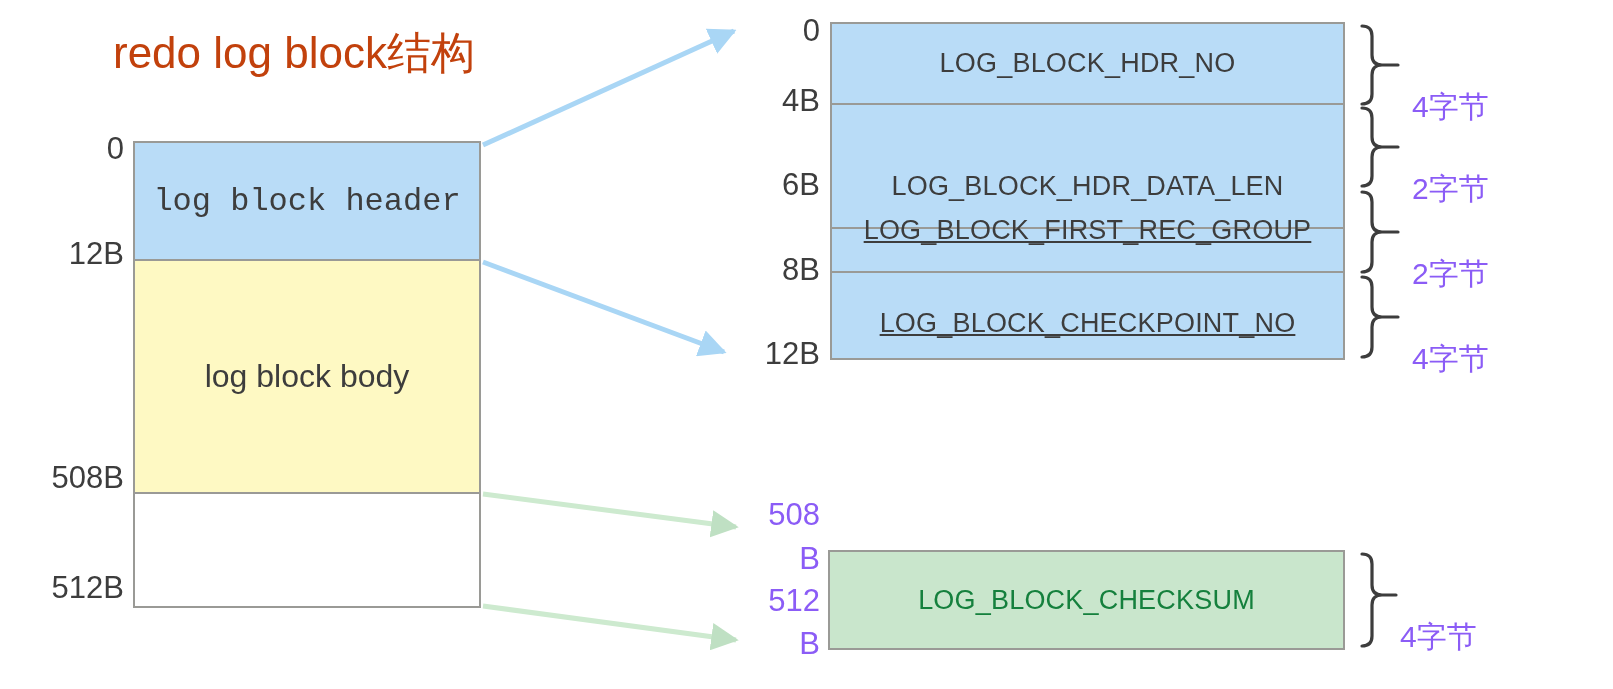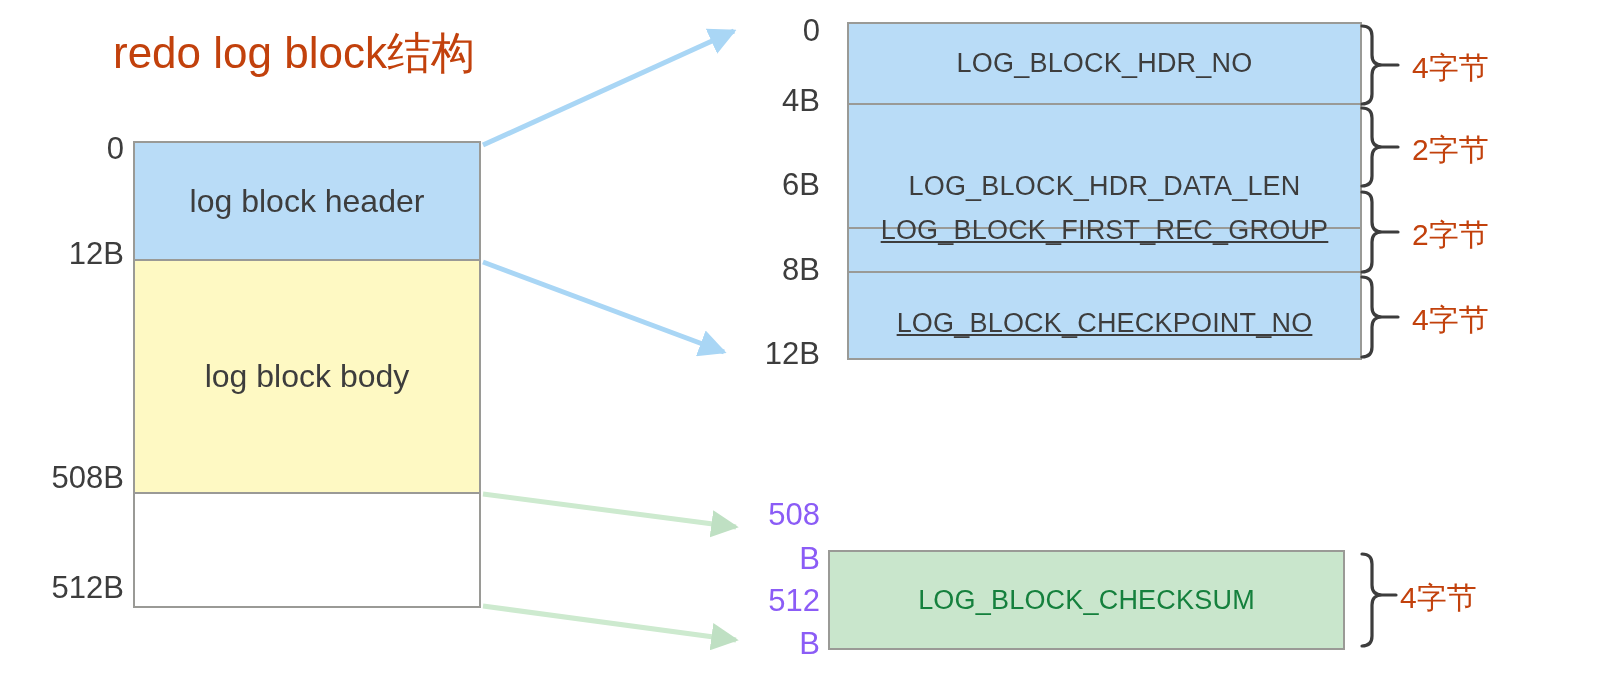--- a/index.html
+++ b/index.html
@@ -50,20 +50,21 @@
     align-items: center;
     justify-content: center;
     font-size: 32px;
     color: #3d3d3d;
   }
   #seg-header {
     top: 0;
     height: 118px;
     background: #b9dcf7;
     border-bottom: 2px solid #9a9a96;
+    font-family: Liberation Mono, monospace;
   }
   #seg-body {
     top: 118px;
     height: 233px;
     background: #fef9c3;
     border-bottom: 2px solid #9a9a96;
   }
   #seg-trailer {
     top: 351px;
     height: 116px;
@@ -79,21 +80,21 @@
     left: 6px;
     white-space: nowrap;
   }
   #label-0     { top: 131px; }
   #label-12b   { top: 236px; }
   #label-508b  { top: 460px; }
   #label-512b  { top: 570px; }
 
   
   #header-detail {
-    left: 847px;
+    left: 830px;
     top: 22px;
     width: 515px;
     height: 338px;
     border: 2px solid #9a9a96;
     box-sizing: border-box;
     background: #b9dcf7;
   }
   .detail-row {
     position: absolute;
     left: 0;
@@ -122,22 +123,23 @@
     white-space: nowrap;
   }
   #dlabel-0  { top: 13px; }
   #dlabel-4b { top: 83px; }
   #dlabel-6b { top: 167px; }
   #dlabel-8b { top: 252px; }
   #dlabel-12b{ top: 336px; }
   .brace-label {
     position: absolute;
     font-size: 30px;
-    color: #c2410c;
-    white-space: nowrap;
+    color: #8b5cf6;
+    white-space: nowrap;
+    margin-top: 39px;
   }
 
   
   #checksum-block {
     left: 828px;
     top: 550px;
     width: 517px;
     height: 100px;
     border: 2px solid #9a9a96;
     box-sizing: border-box;

